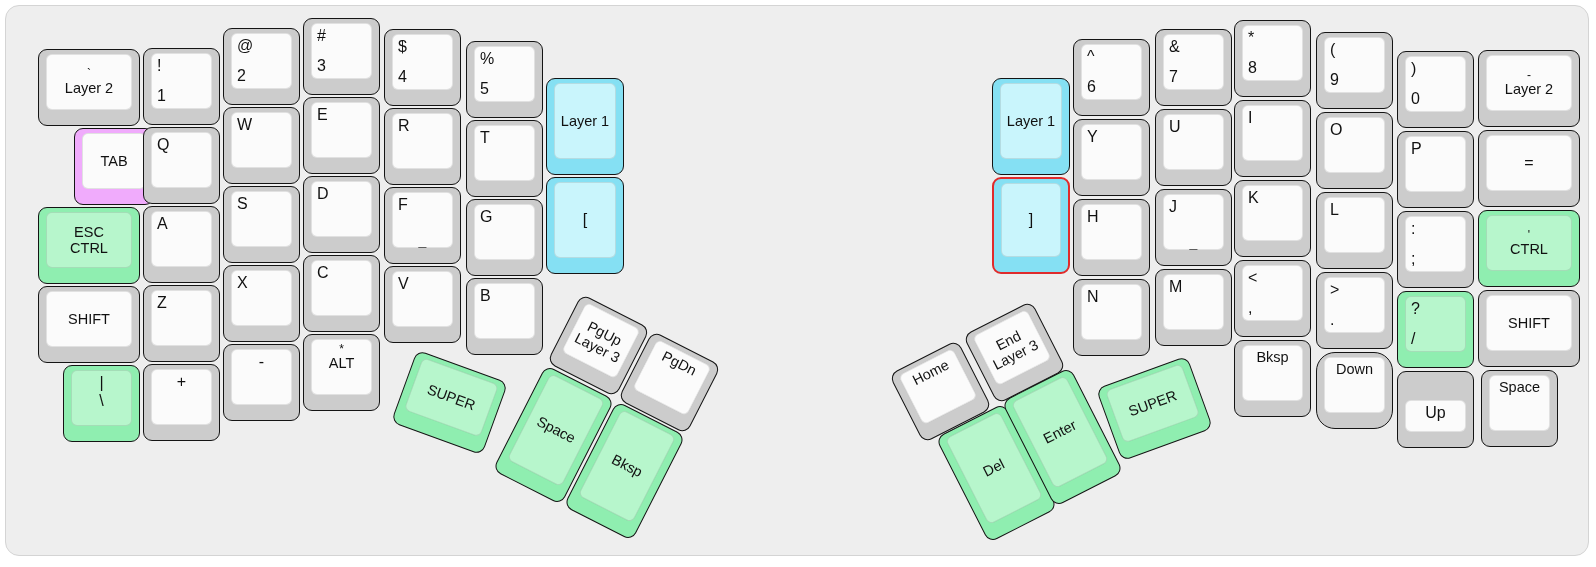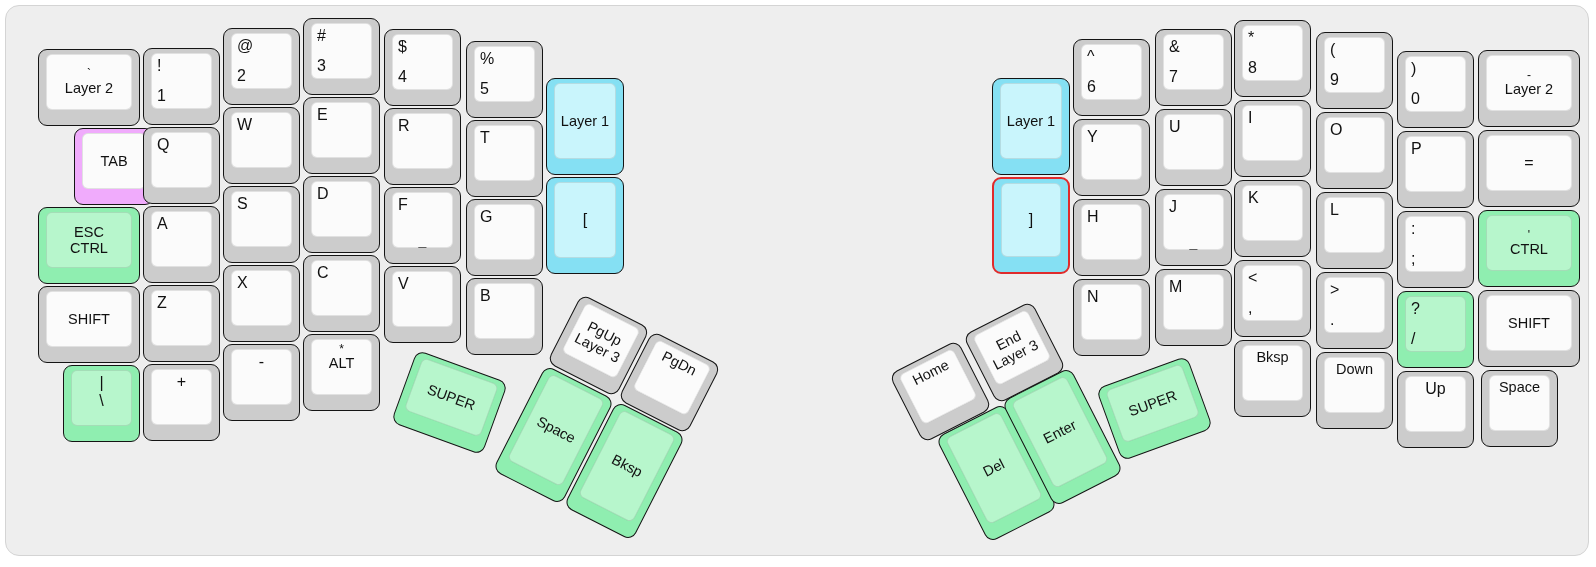--- a/index.html
+++ b/index.html
@@ -328,21 +328,21 @@
         <div class="cap a-left v-top" style="background: rgb(251, 251, 251);">
           <span class="legend-line">L</span>
         </div>
       </div>
       <div class="key" style="left: 1316px; top: 272px; width: 77px; height: 77px; background: rgb(204, 204, 204);">
         <div class="cap a-left v-between" style="background: rgb(251, 251, 251);">
           <span class="legend-line">&gt;</span>
           <span class="legend-line">.</span>
         </div>
       </div>
-      <div class="key" style="left: 1316px; top: 352px; width: 77px; height: 77px; background: rgb(204, 204, 204);">
+      <div class="key" style="left: 1316px; top: 352px; width: 77px; height: 77px; background: rgb(204, 204, 204); border-radius: 19px;">
         <div class="cap a-center v-top" style="background: rgb(251, 251, 251);">
           <span class="legend-line word">Down</span>
         </div>
       </div>
       <div class="key" style="left: 1397px; top: 51px; width: 77px; height: 77px; background: rgb(204, 204, 204);">
         <div class="cap a-left v-between" style="background: rgb(251, 251, 251);">
           <span class="legend-line">)</span>
           <span class="legend-line">0</span>
         </div>
       </div>
@@ -357,21 +357,21 @@
           <span class="legend-line">;</span>
         </div>
       </div>
       <div class="key" style="left: 1397px; top: 291px; width: 77px; height: 77px; background: rgb(143, 238, 176);">
         <div class="cap a-left v-between" style="background: rgb(183, 246, 204);">
           <span class="legend-line">?</span>
           <span class="legend-line">/</span>
         </div>
       </div>
       <div class="key" style="left: 1397px; top: 371px; width: 77px; height: 77px; background: rgb(204, 204, 204);">
-        <div class="cap a-center v-top" style="background: rgb(251, 251, 251);">
+        <div class="cap a-center v-top" style="background: rgb(251, 251, 251); margin-top: 24px;">
           <span class="legend-line">Up</span>
         </div>
       </div>
       <div class="key" style="left: 1478px; top: 50px; width: 102px; height: 77px; background: rgb(204, 204, 204);">
         <div class="cap a-center v-middle small-first" style="background: rgb(251, 251, 251);">
           <span class="legend-line">-</span>
           <span class="legend-line word">Layer 2</span>
         </div>
       </div>
       <div class="key" style="left: 1478px; top: 130px; width: 102px; height: 77px; background: rgb(204, 204, 204);">

